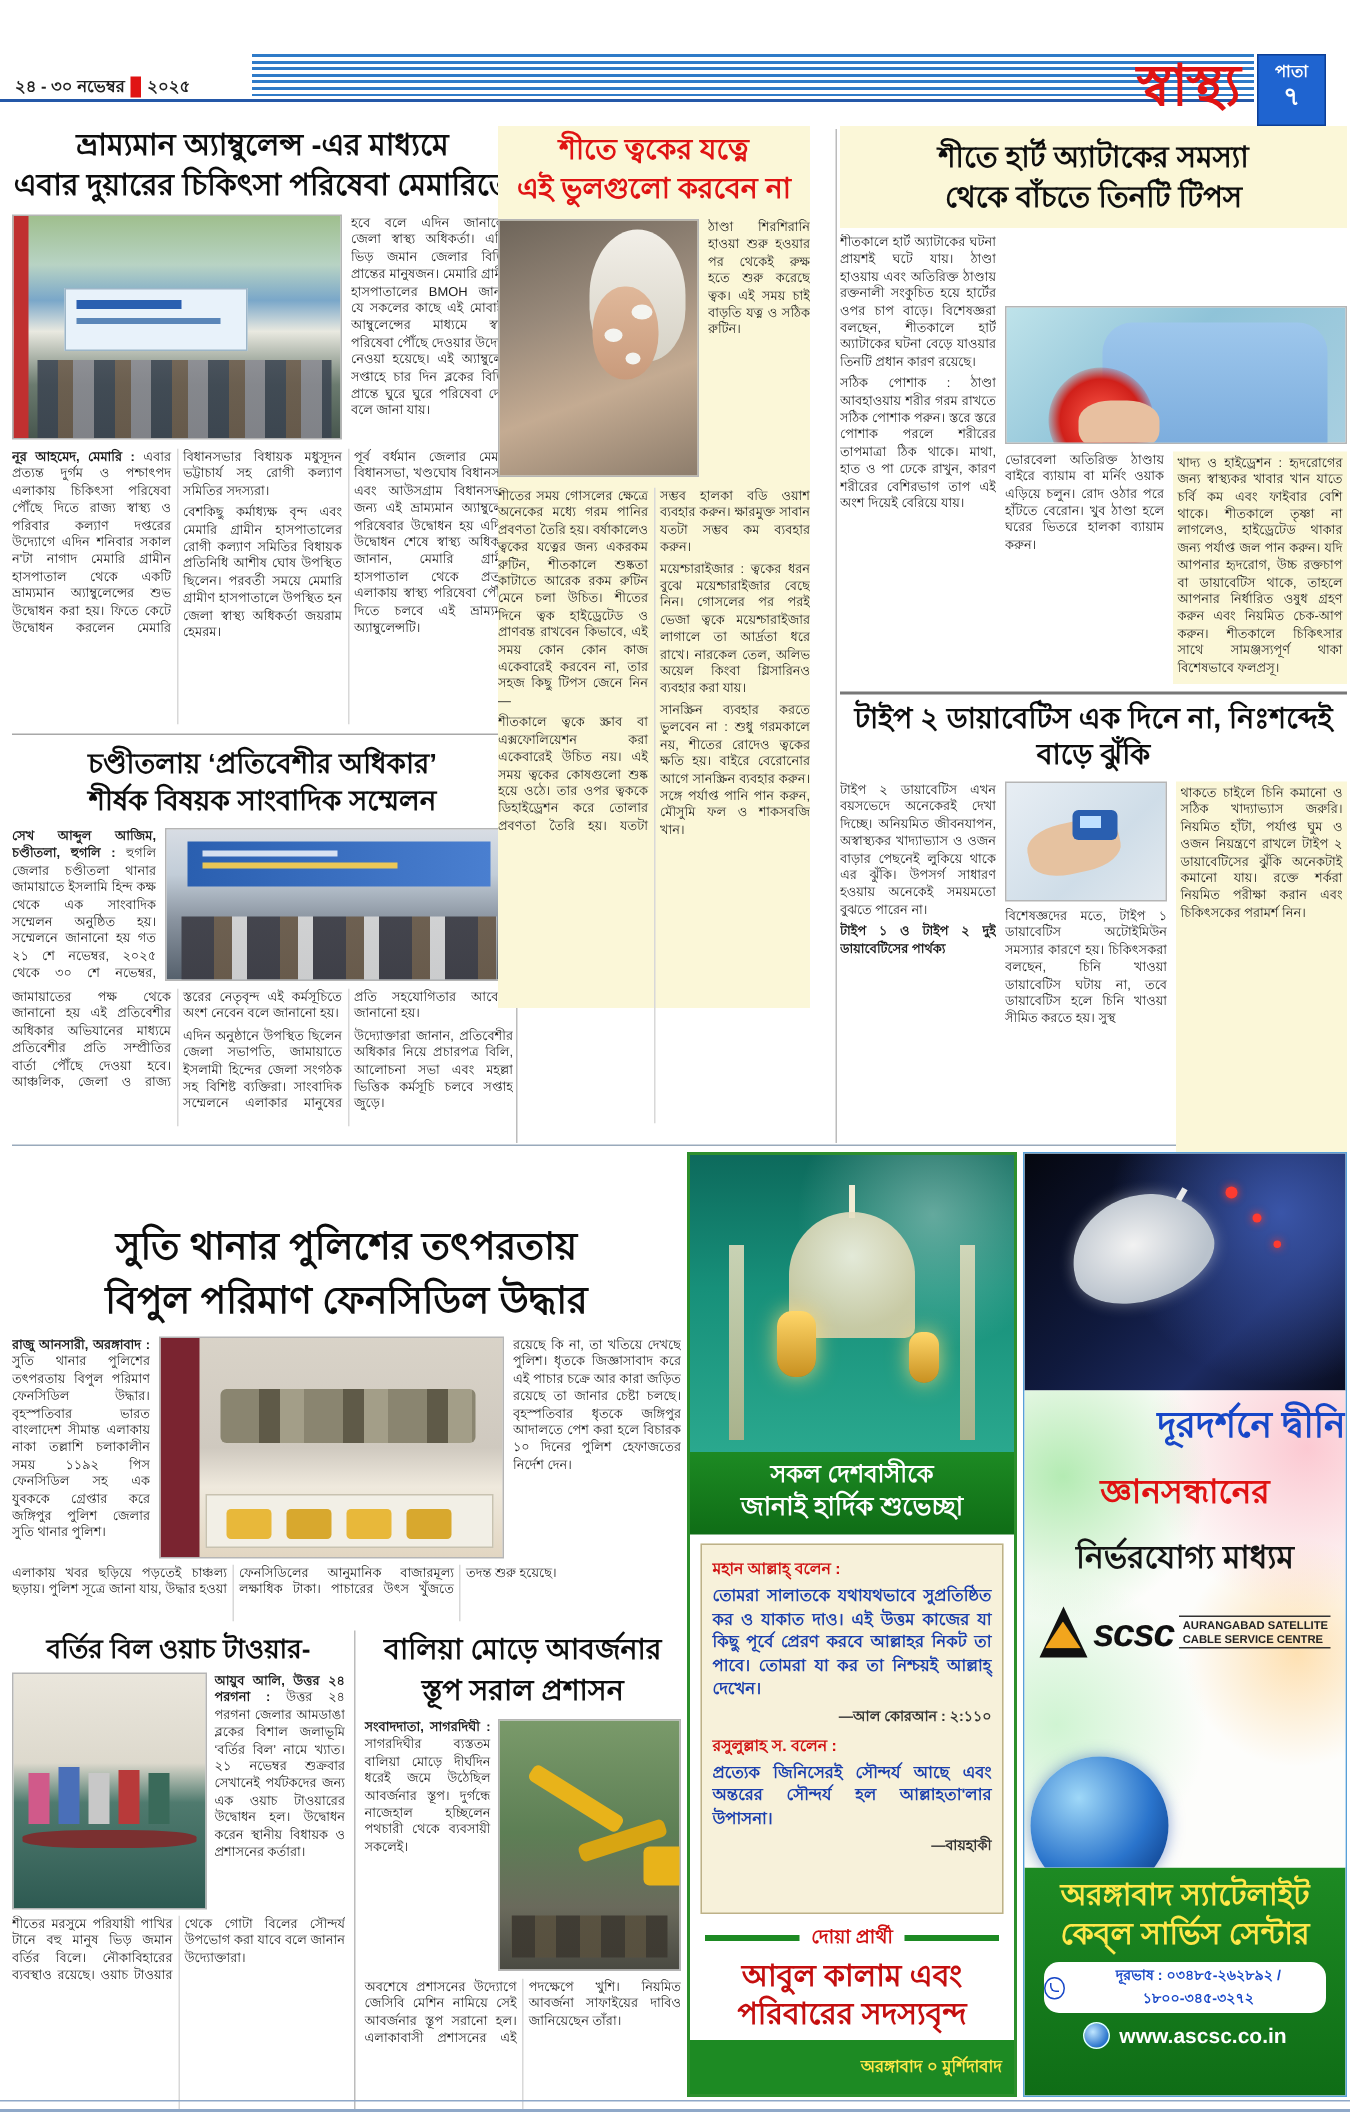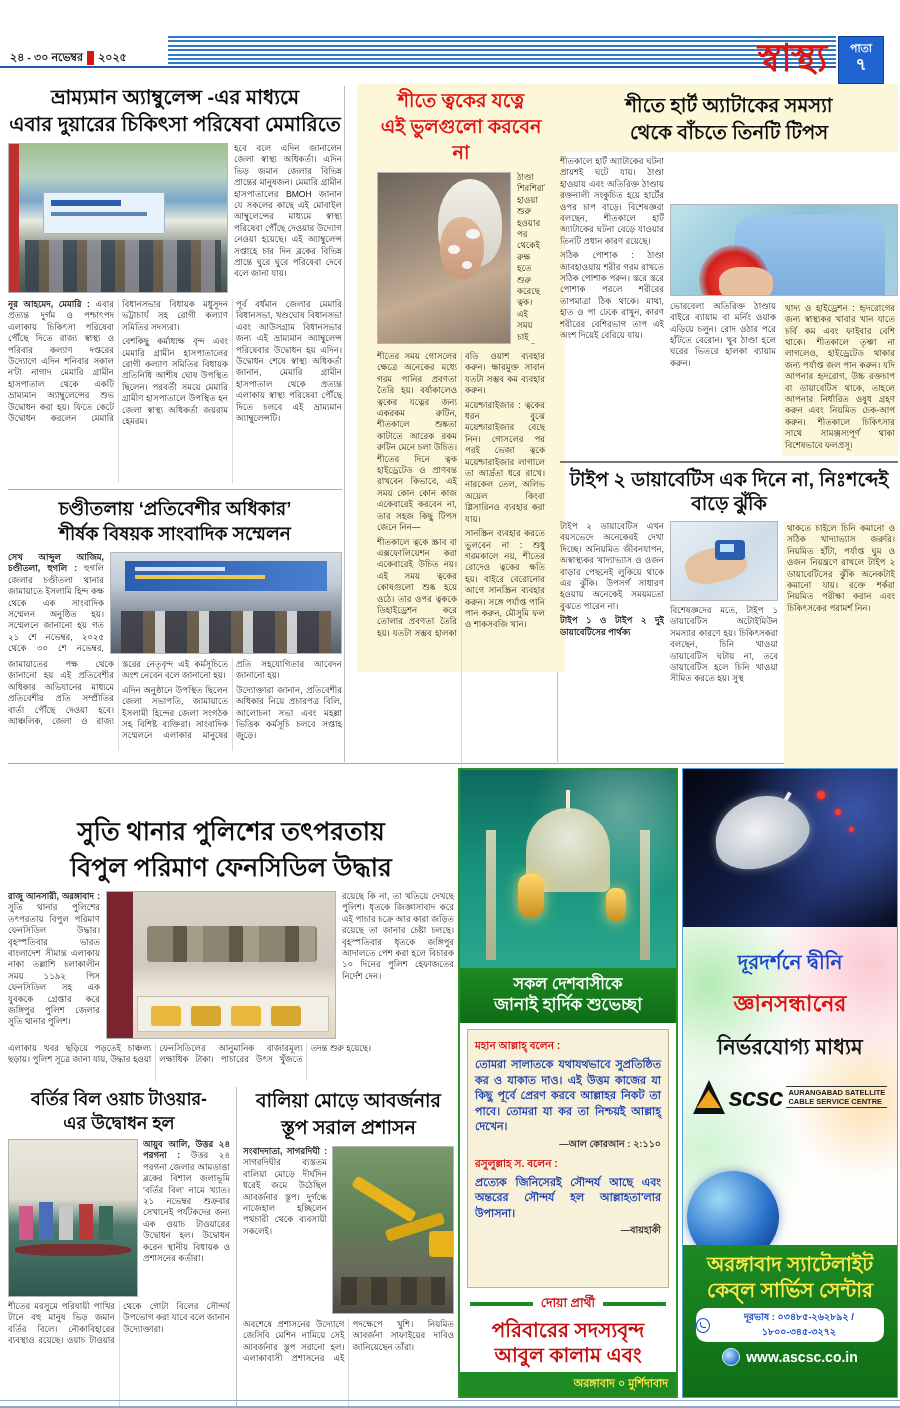--- a/index.html
+++ b/index.html
@@ -25,22 +25,22 @@
   .cols3{column-count:3;column-gap:8px;column-rule:1px solid #d8d8d8;}
   .cols2{column-count:2;column-gap:8px;column-rule:1px solid #d8d8d8;}
   .byl{font-weight:bold;}
   .vrule{position:absolute;width:0;border-left:1px solid #bcbcbc;}
   .hrule{border-top:1px solid #a8a8a8;}
   
   .photo{position:relative;overflow:hidden;background:#cfcfcf;border:1px solid #b5b5b5;}
   .ph-abs{position:absolute;}
   
   .blockA{position:absolute;left:8px;top:84px;width:334px;}
-  .blockB{position:absolute;left:357px;top:84px;width:208px;height:588px;background:#fbf7d8;
-          padding:4px 20px;box-sizing:border-box;}
+  .blockB{position:absolute;left:332px;top:84px;width:208px;height:588px;background:#fbf7d8;
+          padding:4px 0;box-sizing:border-box;}
   .blockC{position:absolute;left:560px;top:84px;width:338px;}
   .yellow{background:#fbf7d8;}
   .blockD{position:absolute;left:8px;top:813px;width:446px;}
   
   .adGreen{position:absolute;left:458px;top:768px;width:220px;height:630px;border:2px solid #2d8f2d;
            box-sizing:border-box;background:#ffffff;display:flex;flex-direction:column;justify-content:flex-end;}
   .mosque{position:relative;height:198px;background:
       radial-gradient(circle at 75% 20%,rgba(255,255,255,.35),transparent 40%),
       linear-gradient(180deg,#0d6a5c 0%,#17907a 45%,#2aa88e 100%);overflow:hidden;}
   .dome{position:absolute;left:50%;top:38px;width:84px;height:84px;margin-left:-42px;
@@ -55,39 +55,39 @@
   .greetBand .g2{font-size:17px;line-height:22px;}
   .quotePanel{flex:1;margin:6px 7px 4px;background:#f7f1da;border:1px solid #bdb188;padding:6px 7px;
               overflow:hidden;}
   .qlabel{color:#d01212;font-weight:bold;font-size:10.5px;margin:2px 0;}
   .qtext{color:#1b3fae;font-size:11px;line-height:15.5px;text-align:justify;font-weight:bold;}
   .qsrc{color:#333;font-size:9.5px;text-align:right;font-weight:bold;margin:2px 0 4px;}
   .doaRow{display:flex;align-items:center;justify-content:center;gap:8px;margin:2px 10px;}
   .doaRow .bar{flex:1;height:4px;background:#1d8a23;}
   .doaRow .doa{color:#d01212;font-weight:800;font-size:12.5px;white-space:nowrap;}
   .adNames{color:#c40f0f;font-weight:800;text-align:center;font-size:20px;line-height:25px;margin:2px 0 4px;}
-  .adFoot{height:24px;background:#1d8a23;color:#ffe84a;font-weight:bold;font-size:11px;
+  .adFoot{height:36px;background:#1d8a23;color:#ffe84a;font-weight:bold;font-size:11px;
           display:flex;align-items:center;justify-content:flex-end;padding:0 8px;}
   .adSat{position:absolute;left:682px;top:768px;width:216px;height:630px;border:1px solid #58a0d8;
          box-sizing:border-box;display:flex;flex-direction:column;overflow:hidden;background:#fff;}
   .satTop{position:relative;height:158px;background:
       radial-gradient(circle at 80% 25%,#3a55a8,transparent 55%),
       linear-gradient(135deg,#05070f 0%,#101a3e 45%,#1c2a60 70%,#090d20 100%);overflow:hidden;}
   .dish{position:absolute;left:30px;top:28px;width:96px;height:70px;background:
         radial-gradient(ellipse at 45% 45%,#f2f2f2,#b9c2cc 70%);border-radius:50% 50% 50% 50%/60% 60% 40% 40%;
         transform:rotate(-18deg);box-shadow:0 0 10px rgba(255,255,255,.4);}
   .dish-arm{position:absolute;left:92px;top:20px;width:4px;height:52px;background:#e8e8e8;transform:rotate(30deg);}
   .sig{position:absolute;width:8px;height:8px;border-radius:50%;background:#ff3b30;box-shadow:0 0 6px #ff3b30;}
   .satMid{position:relative;flex:1;background:
       radial-gradient(circle at 12% 18%,rgba(120,220,120,.55),transparent 30%),
       radial-gradient(circle at 88% 12%,rgba(250,150,170,.5),transparent 32%),
       radial-gradient(circle at 85% 55%,rgba(255,190,90,.45),transparent 30%),
       radial-gradient(circle at 10% 70%,rgba(140,230,150,.4),transparent 34%),
       #fdfdfb;text-align:center;overflow:hidden;}
-  .satL1{color:#1747c8;font-weight:800;font-size:20px;margin-top:20px;}
+  .satL1{color:#1747c8;font-weight:800;font-size:24px;margin-top:4px;text-align:right;}
   .satL2{color:#e01212;font-weight:800;font-size:22px;margin-top:6px;}
   .satL3{color:#141414;font-weight:800;font-size:21px;margin-top:8px;}
   .logoRow{display:flex;align-items:center;justify-content:center;gap:4px;margin-top:14px;}
   .tower{width:0;height:0;border-left:16px solid transparent;border-right:16px solid transparent;
          border-bottom:34px solid #111;position:relative;}
   .tower i{position:absolute;left:-12px;top:10px;width:24px;height:18px;background:#f2a51d;
            clip-path:polygon(50% 0,100% 100%,0 100%);}
   .logoTxt{font-size:26px;font-weight:800;color:#111;letter-spacing:-1px;font-style:italic;}
   .logoName{font-size:7.5px;font-weight:bold;color:#222;text-align:left;line-height:9px;
             border-top:1px solid #333;border-bottom:1px solid #333;padding:1px 2px;}
@@ -287,21 +287,20 @@
     </div>
     <div class="col-text cols3" style="margin-top:4px;height:38px;">
       <p>এলাকায় খবর ছড়িয়ে পড়তেই চাঞ্চল্য ছড়ায়। পুলিশ সূত্রে জানা যায়, উদ্ধার হওয়া ফেনসিডিলের আনুমানিক বাজারমূল্য লক্ষাধিক টাকা। পাচারের উৎস খুঁজতে তদন্ত শুরু হয়েছে।</p>
     </div>
 
     <div style="display:flex;margin-top:6px;">
 
       <div style="width:222px;">
         <div class="hl" style="font-size:17.5px;line-height:24px;">
           <div>বর্তির বিল ওয়াচ টাওয়ার-</div>
-          <div>এর উদ্বোধন হল</div>
         </div>
         <div style="display:flex;gap:5px;margin-top:4px;height:158px;">
           <div class="photo" style="width:128px;height:156px;background:linear-gradient(180deg,#eae6dc 0%,#ddd9cd 38%,#4f7a6e 55%,#2e5a52 100%);">
             <div class="ph-abs" style="left:10px;top:66px;width:14px;height:34px;background:#d05a8a;"></div>
             <div class="ph-abs" style="left:30px;top:62px;width:14px;height:38px;background:#4a6fb8;"></div>
             <div class="ph-abs" style="left:50px;top:66px;width:14px;height:34px;background:#c8c8c8;"></div>
             <div class="ph-abs" style="left:70px;top:64px;width:14px;height:36px;background:#b83a3a;"></div>
             <div class="ph-abs" style="left:90px;top:66px;width:14px;height:34px;background:#3a6a5a;"></div>
             <div class="ph-abs" style="left:6px;top:104px;width:116px;height:12px;background:#7a3030;border-radius:40%;"></div>
           </div>
@@ -360,22 +359,22 @@
       <div class="qlabel">রসুলুল্লাহ স. বলেন :</div>
       <div class="qtext">প্রত্যেক জিনিসেরই সৌন্দর্য আছে এবং অন্তরের সৌন্দর্য হল আল্লাহতা'লার উপাসনা।</div>
       <div class="qsrc">—বায়হাকী</div>
     </div>
     <div class="doaRow">
       <div class="bar"></div>
       <div class="doa">দোয়া প্রার্থী</div>
       <div class="bar"></div>
     </div>
     <div class="adNames">
+      <div>আবুল কালাম এবং</div>
       <div>পরিবারের সদস্যবৃন্দ</div>
-      <div>আবুল কালাম এবং</div>
     </div>
     <div class="adFoot">
       <span>অরঙ্গাবাদ ০ মুর্শিদাবাদ</span>
     </div>
   </div>
 
   <div class="adSat">
     <div class="satTop">
       <div class="dish-arm"></div>
       <div class="dish"></div>

